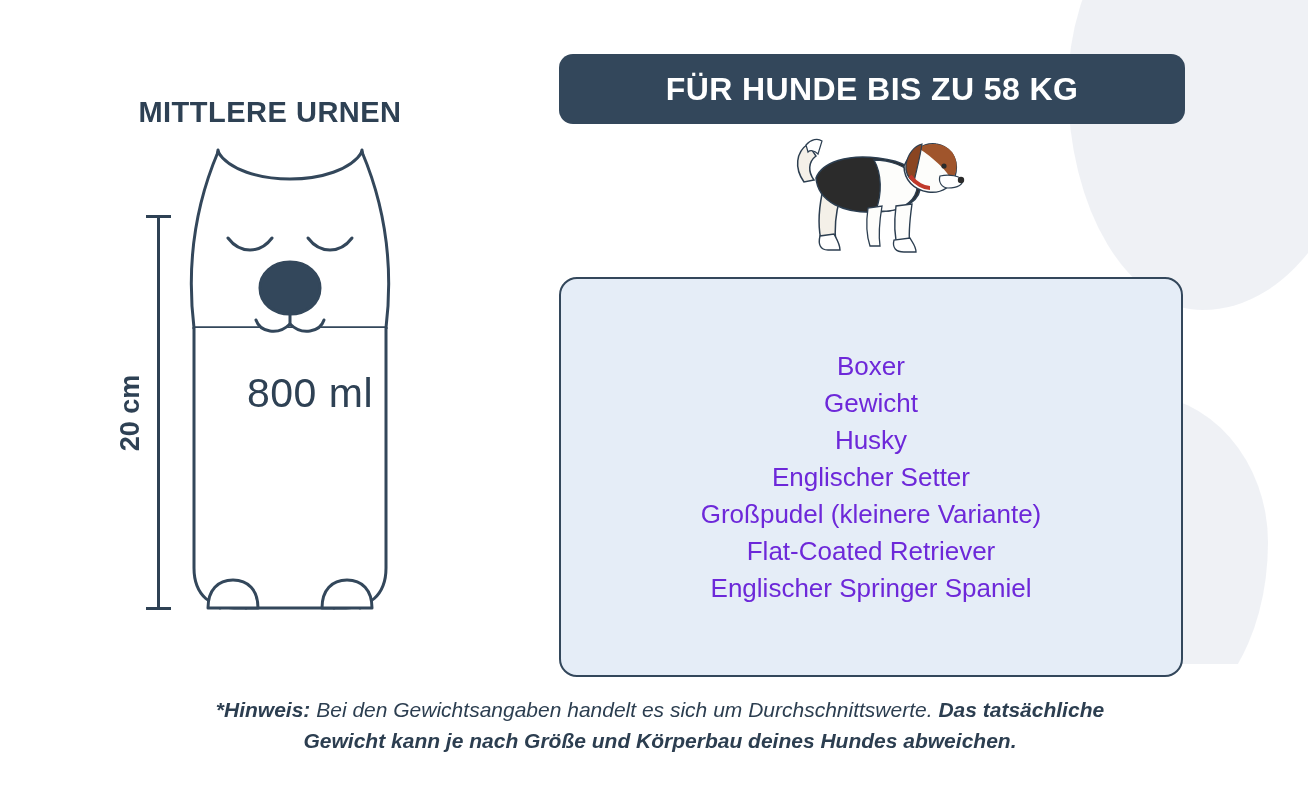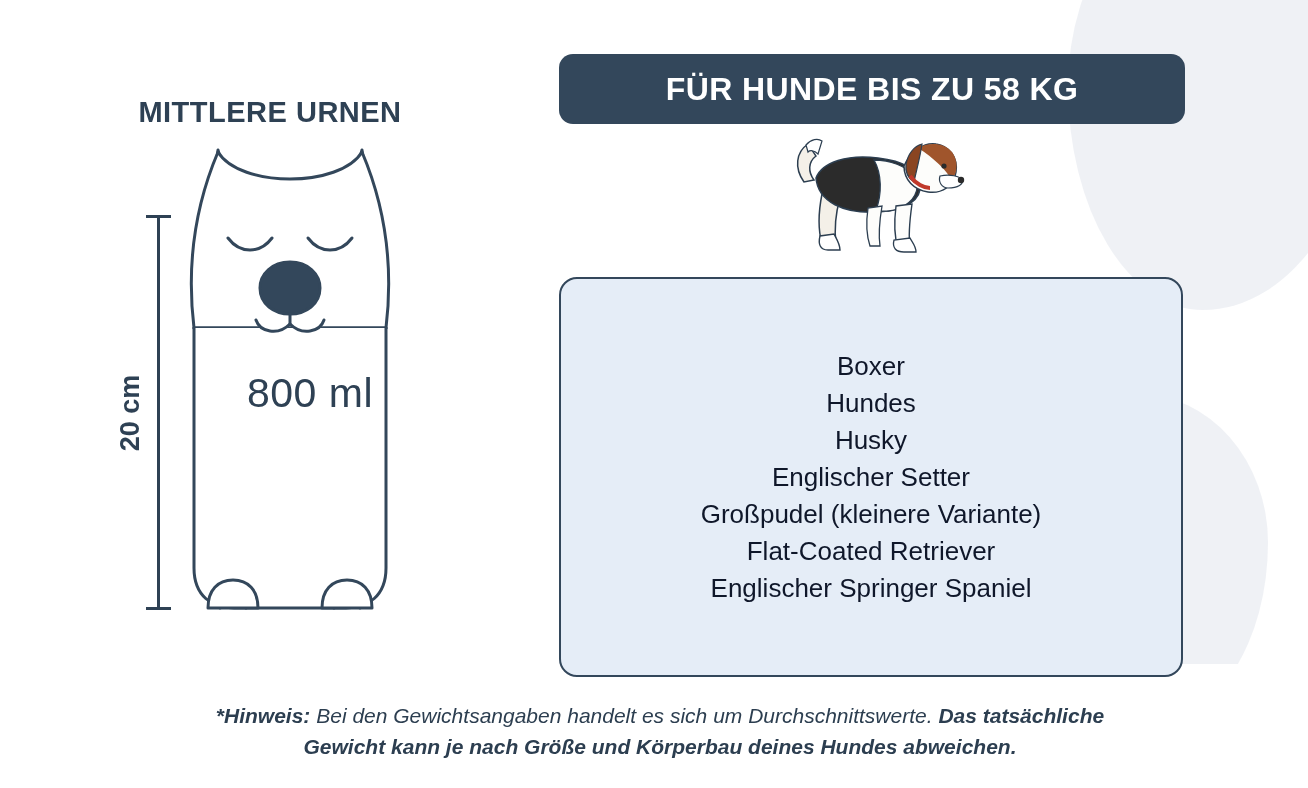--- a/index.html
+++ b/index.html
@@ -199,36 +199,35 @@
     display: flex;
     flex-direction: column;
     align-items: center;
     justify-content: center;
     padding: 6px 0;
     box-sizing: border-box;
   }
   .breed-item {
     font-size: 26px;
     line-height: 37px;
-    color: #0f172a;
+    color: #6d28d9;
     text-align: right;
   }
 
   
   .footnote {
     position: absolute;
     left: 180px;
     top: 694px;
     width: 960px;
     text-align: center;
     font-size: 21px;
     line-height: 31px;
     font-style: italic;
     color: #2c3e50;
-    margin-top: 6px;
   }
   .footnote b { font-weight: bold; font-style: italic; }
 </style>
 </head>
 <body>
 
 <div class="canvas">
 
   <div class="bg-blobs">
     <div class="blob blob-a"></div>
@@ -311,21 +310,21 @@
         <path d="M162 58 C 172 56, 182 58, 184 62 C 186 66, 180 70, 170 70 C 164 70, 160 64, 162 58 Z" fill="#ffffff" stroke="#2c3e50" stroke-width="1.2"></path>
         <circle cx="183" cy="62" r="3.2" fill="#2b2b2b"></circle>
         <circle cx="166" cy="48" r="2.6" fill="#2b2b2b"></circle>
 
         <path d="M132 58 C 138 66, 146 70, 152 70" stroke="#c0392b" stroke-width="4" fill="none"></path>
       </svg>
     </div>
 
     <div class="breed-box">
       <div class="breed-item">Boxer</div>
-      <div class="breed-item">Hundes</div>
+      <div class="breed-item">Gewicht</div>
       <div class="breed-item">Husky</div>
       <div class="breed-item">Englischer Setter</div>
       <div class="breed-item">Großpudel (kleinere Variante)</div>
       <div class="breed-item">Flat-Coated Retriever</div>
       <div class="breed-item">Englischer Springer Spaniel</div>
     </div>
 
   </div>
 
   <div class="footnote">

